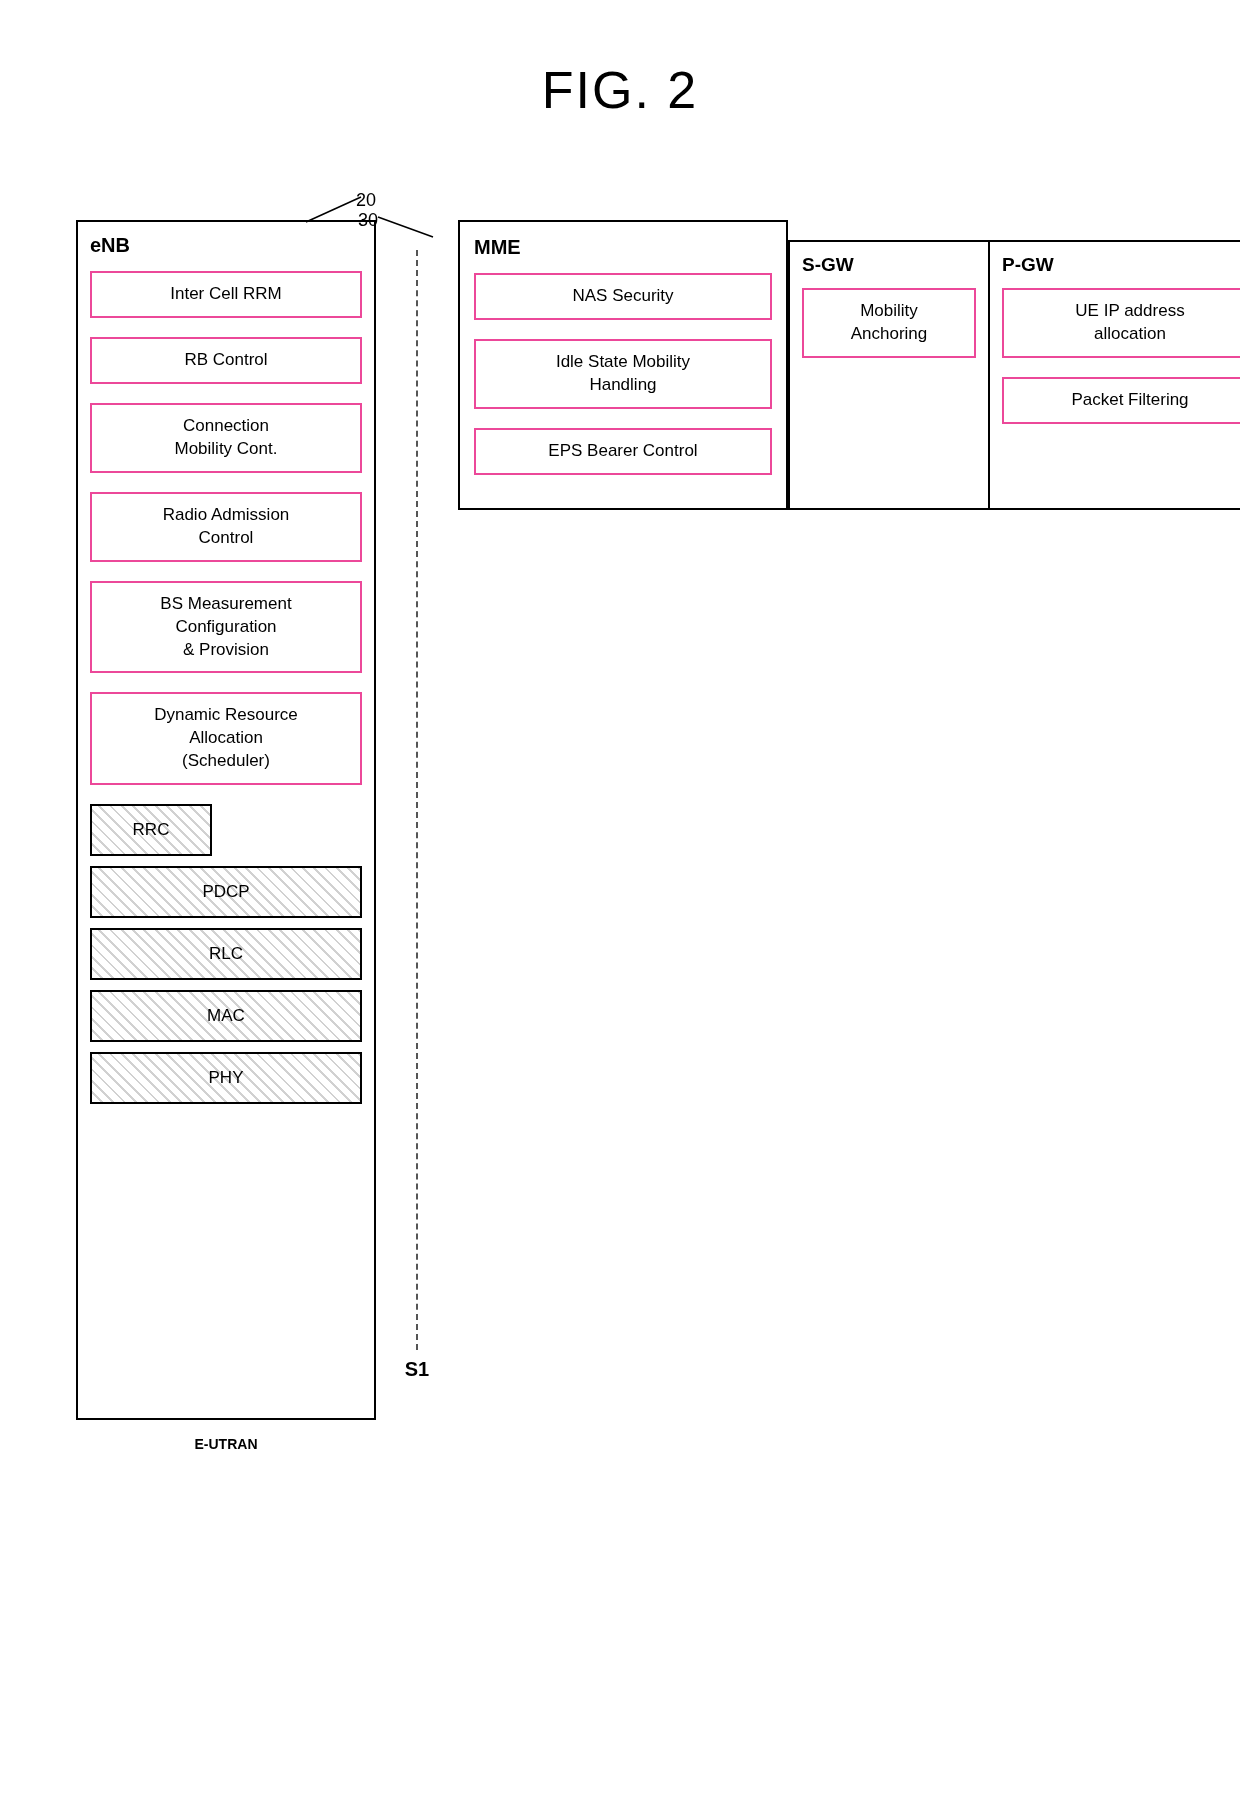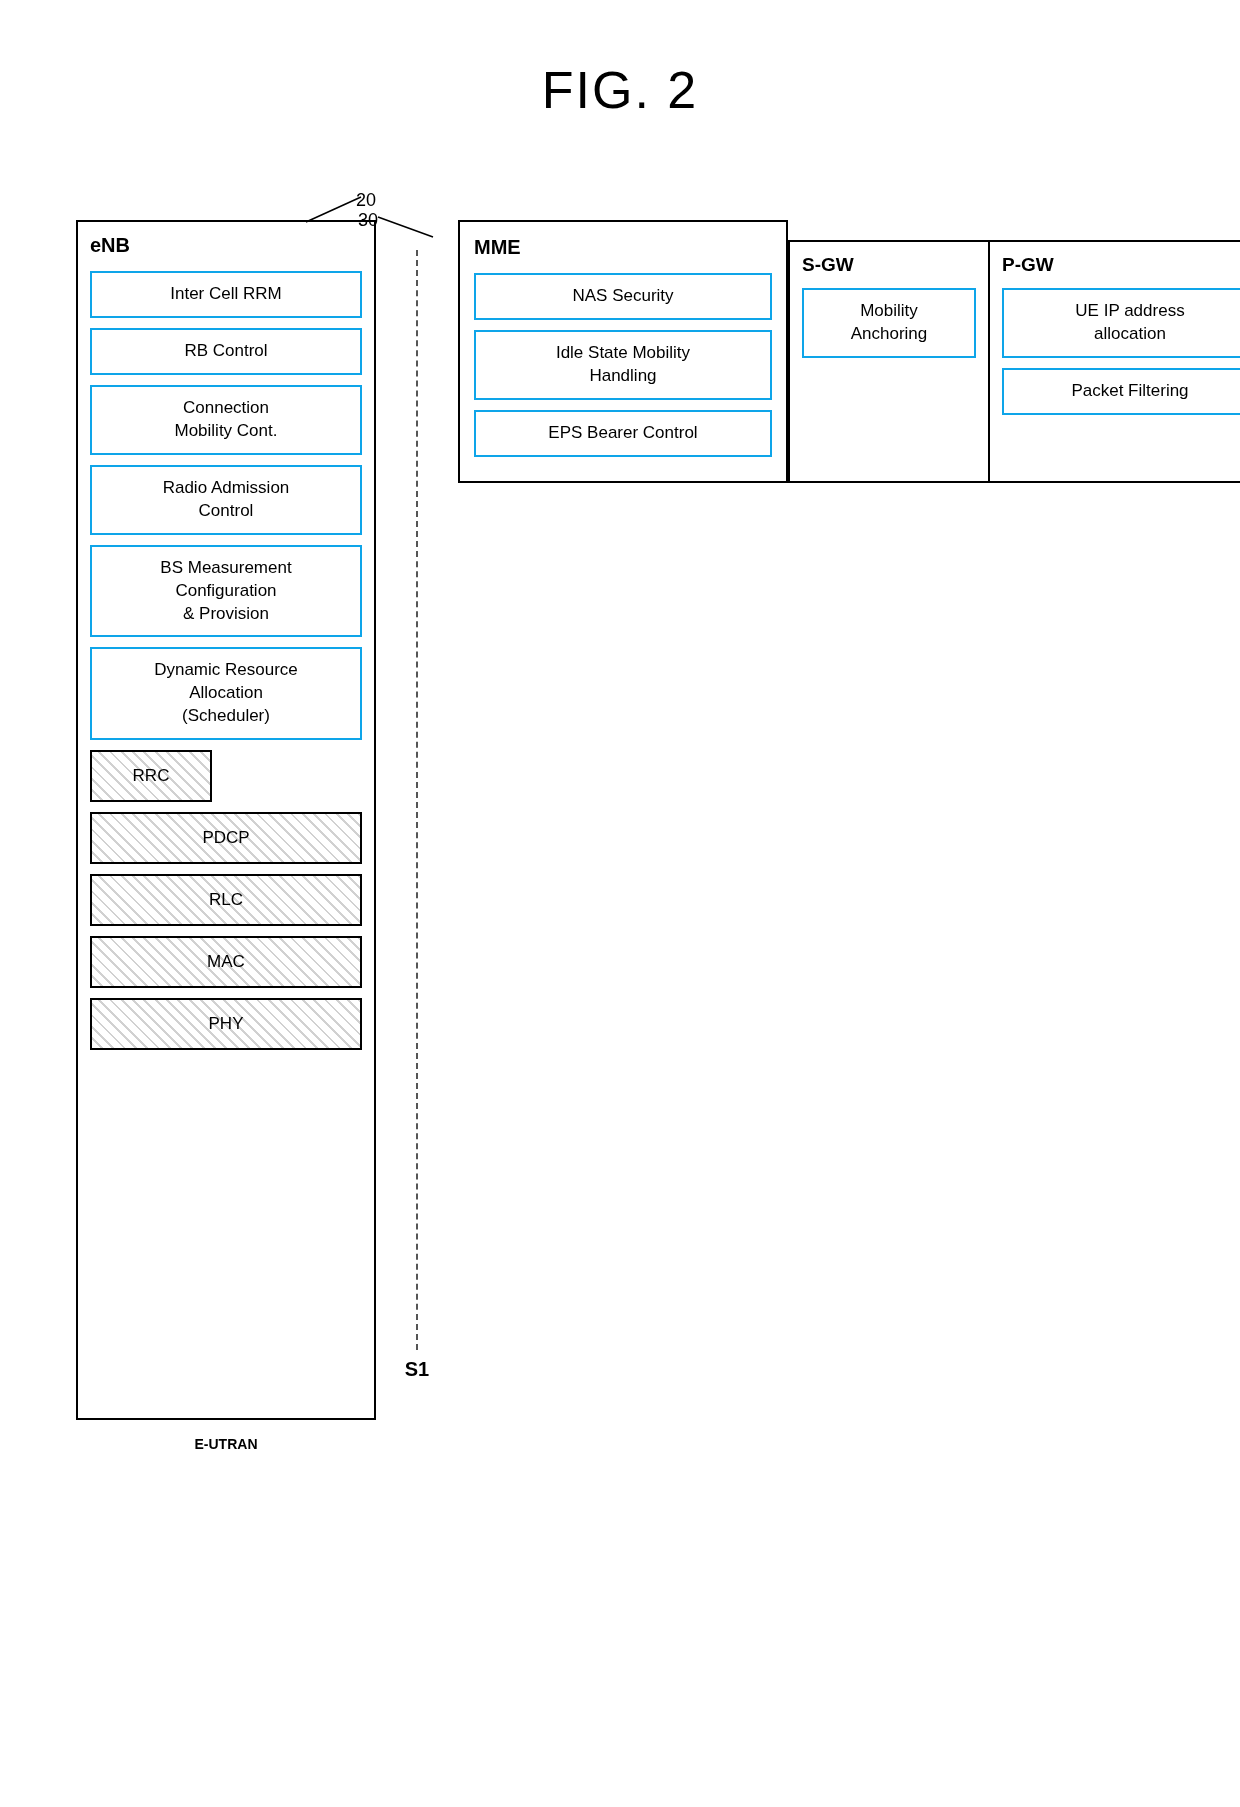--- a/index.html
+++ b/index.html
@@ -40,24 +40,24 @@
       min-height: 1200px;
     }
 
     .enb-label {
       font-size: 20px;
       font-weight: 600;
       margin-bottom: 14px;
     }
 
     .sub-box {
-      border: 2px solid #0ea5e9;
+      border: 2px solid #ec4899;
       text-align: center;
       padding: 10px 8px;
-      margin-bottom: 10px;
+      margin-bottom: 19px;
       font-size: 17px;
       line-height: 1.35;
       background: #fff;
     }
 
     
     .hatched-box {
       position: relative;
       margin-bottom: 10px;
       height: 52px;

